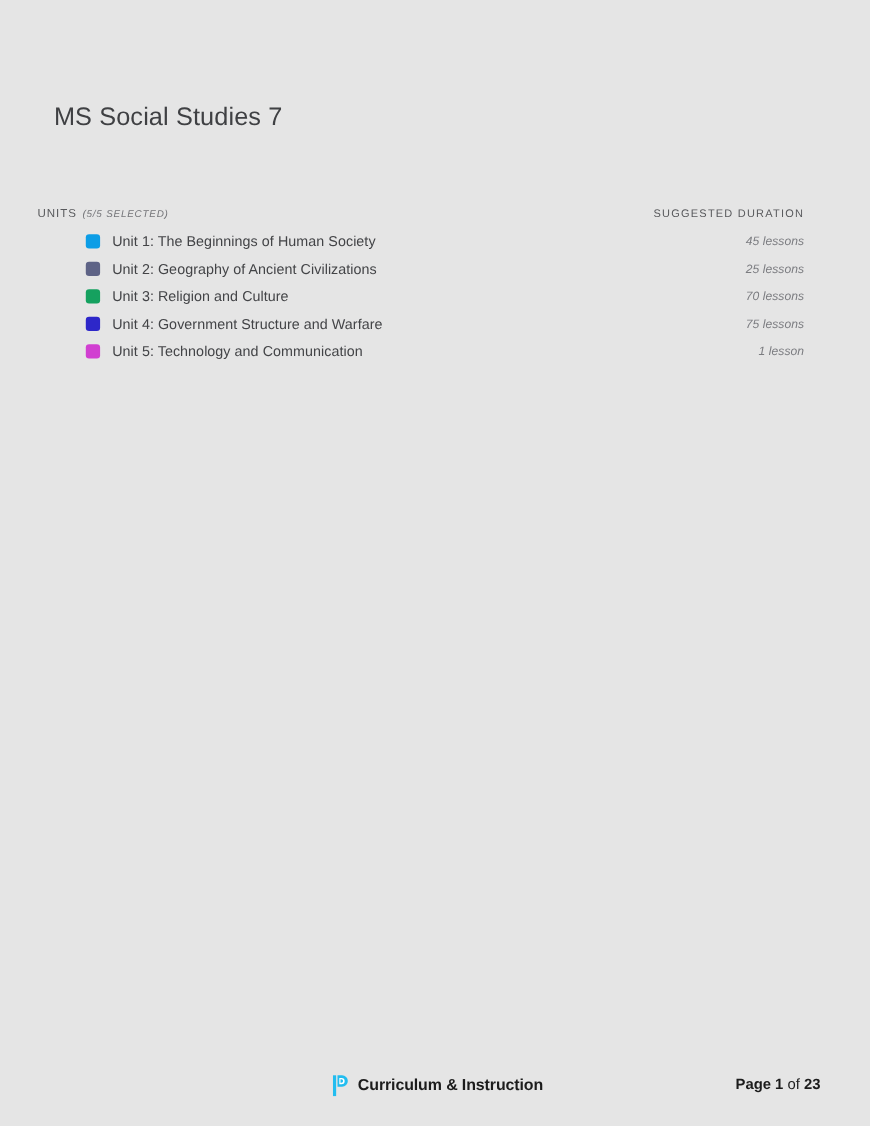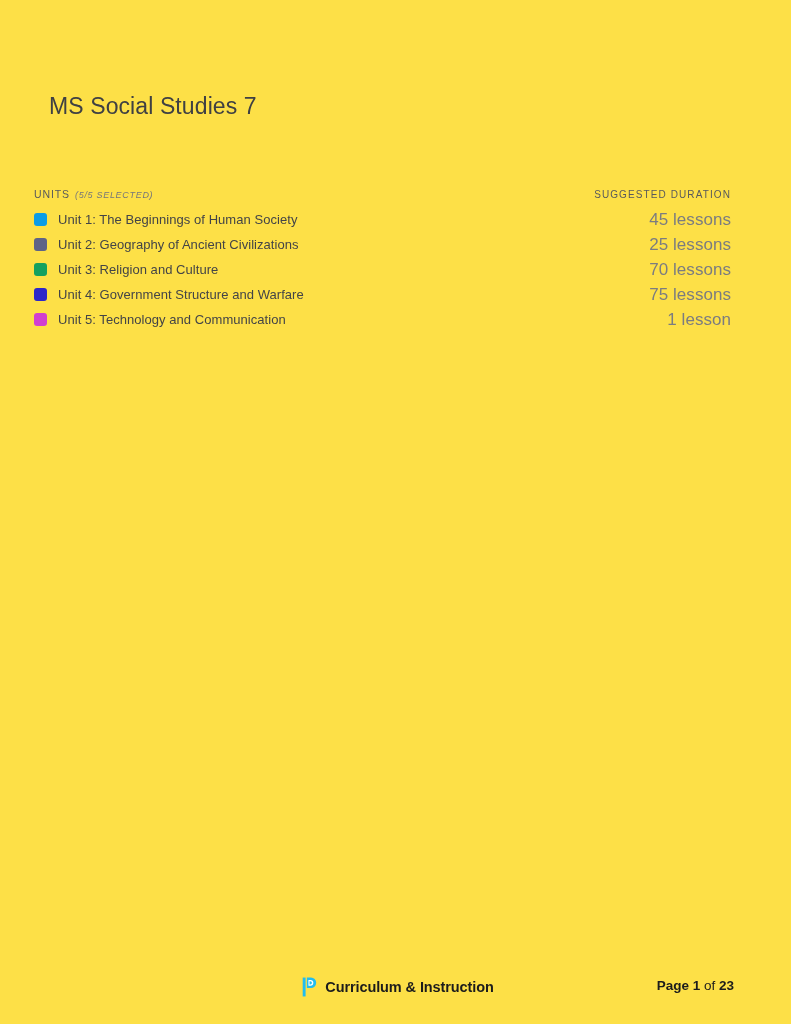--- a/index.html
+++ b/index.html
@@ -11,21 +11,21 @@
     width: 791px;
     height: 1024px;
     position: relative;
     font-family: "Liberation Sans", sans-serif;
     -webkit-font-smoothing: antialiased;
   }
 
   .page {
     position: absolute;
     inset: 0;
-    background: #fde047;
+    background: #e5e5e5;
     overflow: hidden;
   }
 
   
   .doc-header {
     position: absolute;
     left: 49px;
     top: 91px;
     width: 697px;
   }
@@ -86,20 +86,21 @@
     letter-spacing: 1.1px;
     color: #58595c;
     text-transform: uppercase;
     white-space: nowrap;
   }
 
   .unit-row {
     display: flex;
     align-items: center;
     height: 25px;
+    margin-left: 44px;
   }
   .unit-left {
     display: flex;
     align-items: center;
     flex: 1 1 auto;
     min-width: 0;
   }
   .unit-swatch {
     width: 13px;
     height: 13px;
@@ -109,21 +110,22 @@
   }
   .unit-title {
     font-size: 13px;
     font-weight: 400;
     color: #434447;
     letter-spacing: 0.05px;
     white-space: nowrap;
   }
   .unit-duration {
     flex: 0 0 auto;
-    font-size: 17px;
+    font-size: 11px;
+    font-style: italic;
     font-weight: 400;
     color: #7b7c80;
     text-align: center;
     white-space: nowrap;
     letter-spacing: 0.05px;
   }
 
   
   .doc-footer {
     position: absolute;
@@ -149,21 +151,21 @@
     flex: 0 0 auto;
   }
   .brand-text {
     font-size: 14.5px;
     font-weight: 700;
     color: #1c1c1c;
     letter-spacing: -0.1px;
   }
   .footer-pageno {
     position: absolute;
-    right: 12px;
+    right: 0;
     top: 2px;
     font-size: 13.5px;
     color: #1c1c1c;
     font-weight: 700;
     letter-spacing: 0px;
     white-space: nowrap;
     margin-left: 20px;
   }
   .footer-pageno .of {
     font-weight: 400;

